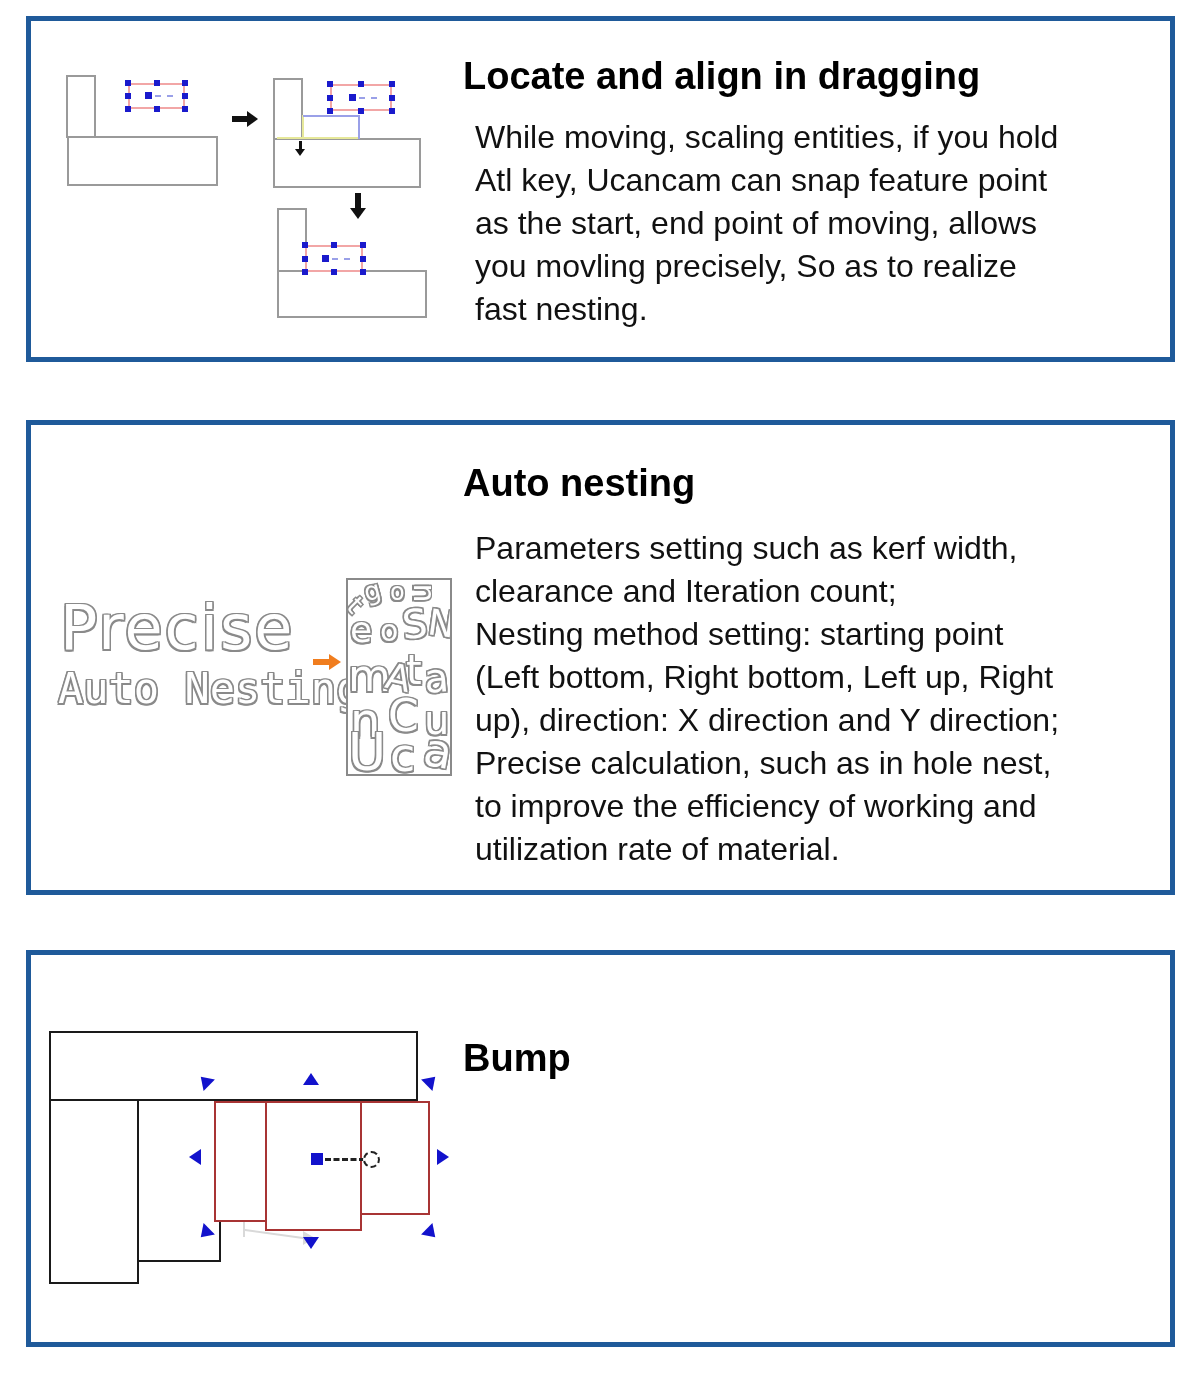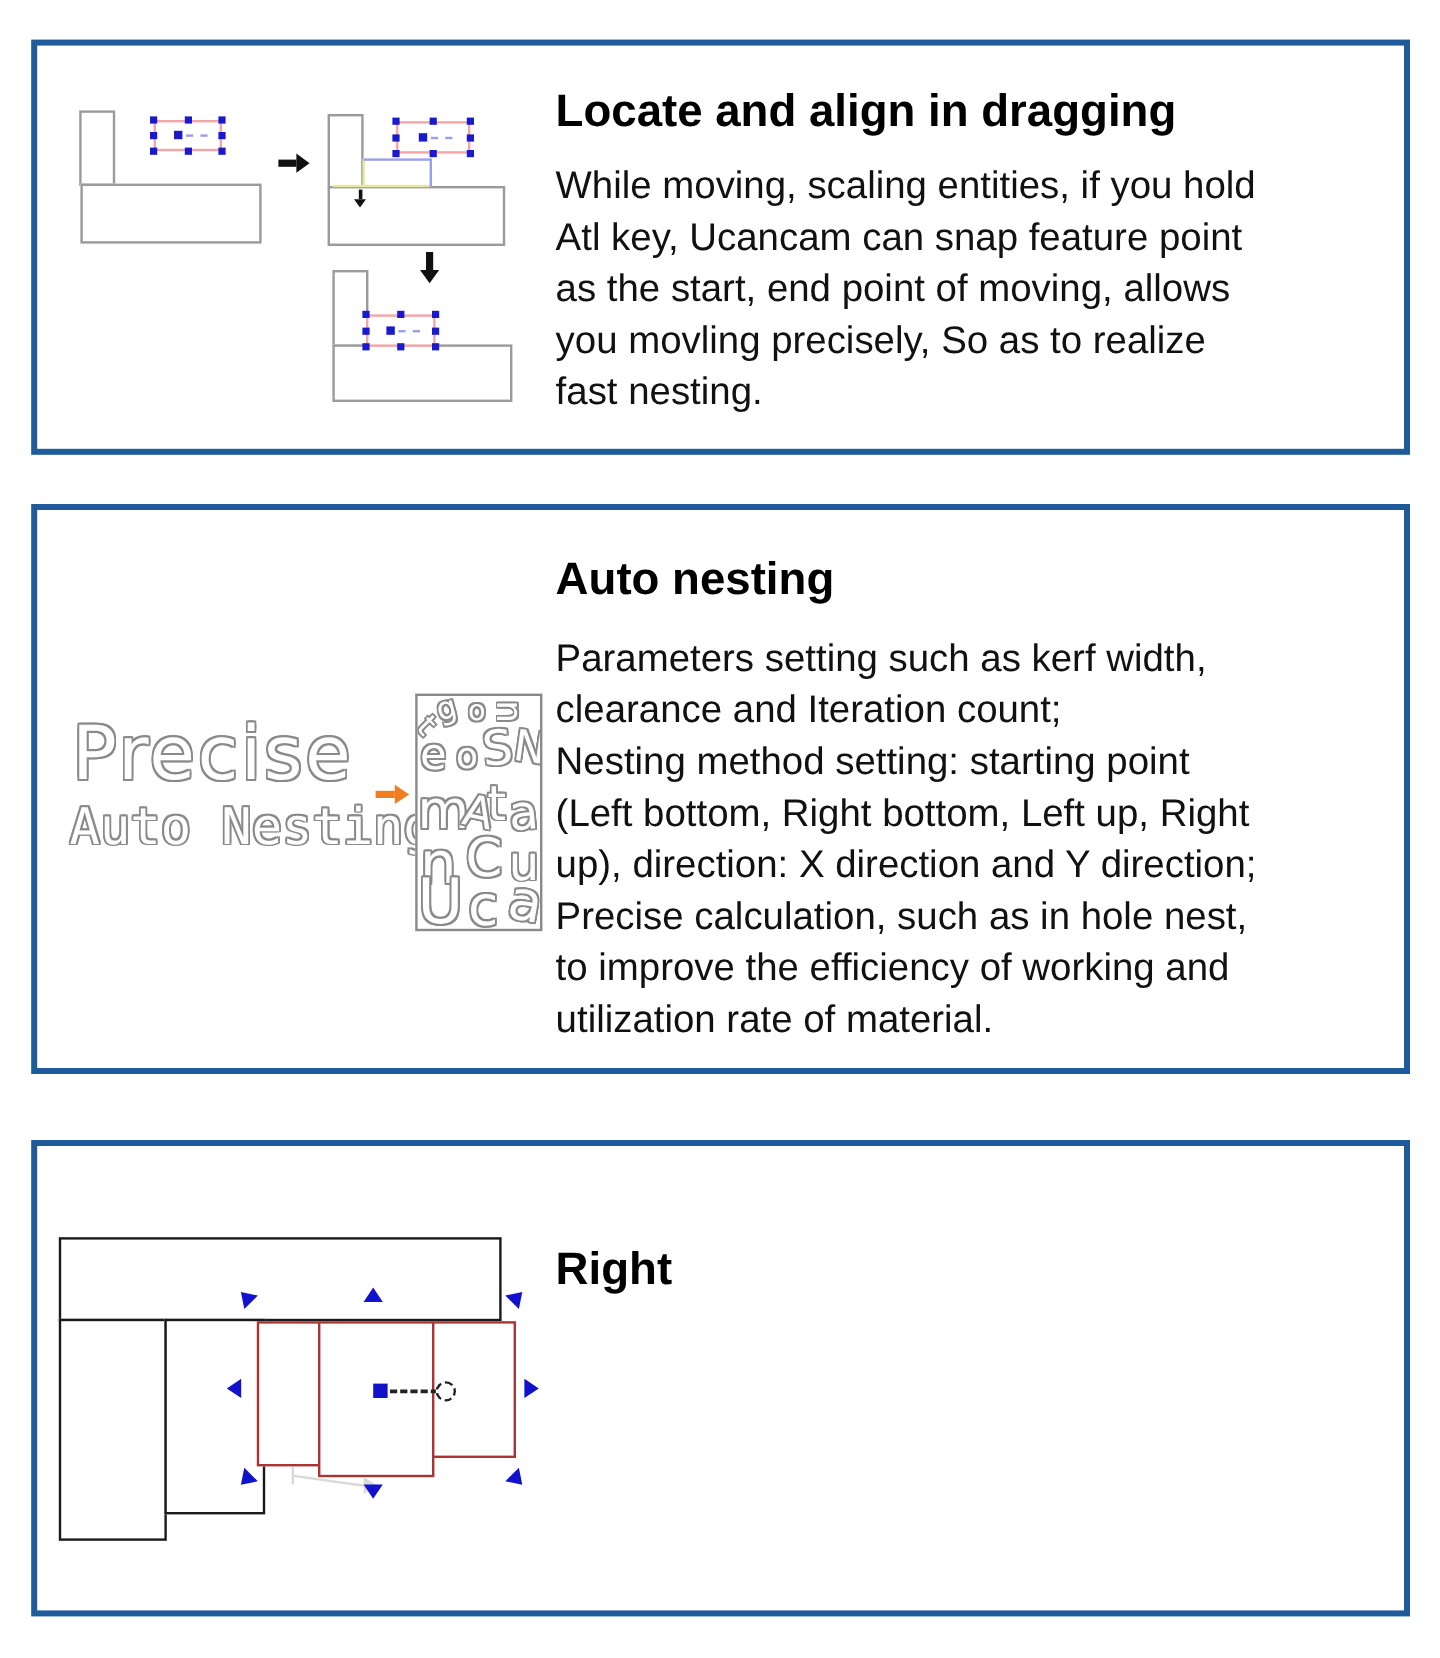--- a/index.html
+++ b/index.html
@@ -1,25 +1,25 @@
 <!DOCTYPE html>
 <html><head>
 <meta charset="utf-8">
 <style>
   html,body{margin:0;padding:0;background:#fff;}
   #canvas{position:relative;width:1200px;height:1382px;background:#fff;overflow:hidden;
           font-family:"Liberation Sans",sans-serif;}
   .box{position:absolute;left:26px;width:1139px;border:5px solid #1f5a9a;background:#fff;}
-  #box-locate{top:33px;height:336px;}
+  #box-locate{top:16px;height:336px;}
   #box-nesting{top:420px;height:465px;}
   #box-bump{top:950px;height:387px;}
 
   .text-col{position:absolute;left:432px;width:700px;}
   .sec-title{font-size:38px;font-weight:bold;color:#000;margin:0;line-height:1.1;}
-  .sec-body{font-size:32px;color:#111;line-height:43px;white-space:pre-line;margin:0;}
+  .sec-body{font-size:32px;color:#111;line-height:43px;white-space:pre-line;margin:12px;}
 
   
   .rect{position:absolute;background:#fff;box-sizing:border-box;}
   .gray{border:2px solid #9a9a9a;}
   .black{border:2px solid #1a1a1a;}
   .red{border:2px solid #a83434;}
   .pink{border:2px solid #f2a6a6;background:#fff;}
 
   .hd{position:absolute;width:6px;height:6px;background:#1a1acc;}
   .hd.tl{left:-5px;top:-5px}.hd.tm{left:50%;margin-left:-3px;top:-5px}.hd.tr{right:-5px;top:-5px}
@@ -220,17 +220,17 @@
       <div class="tri right" style="left:406px;top:194px;"></div>
       <div class="tri up sw" style="left:166px;top:272px;"></div>
       <div class="tri down" style="left:272px;top:282px;"></div>
       <div class="tri up se" style="left:392px;top:272px;"></div>
 
       <div class="bsq" style="left:280px;top:198px;"></div>
       <div class="bdash" style="left:294px;top:203px;"></div>
       <div class="bcircle" style="left:332px;top:196px;"></div>
     </div>
     <div class="text-col" style="top:83px;">
-      <h2 class="sec-title">Right</h2>
+      <h2 class="sec-title">Bump</h2>
     </div>
   </div>
 
 </div>
 
 </body></html>

